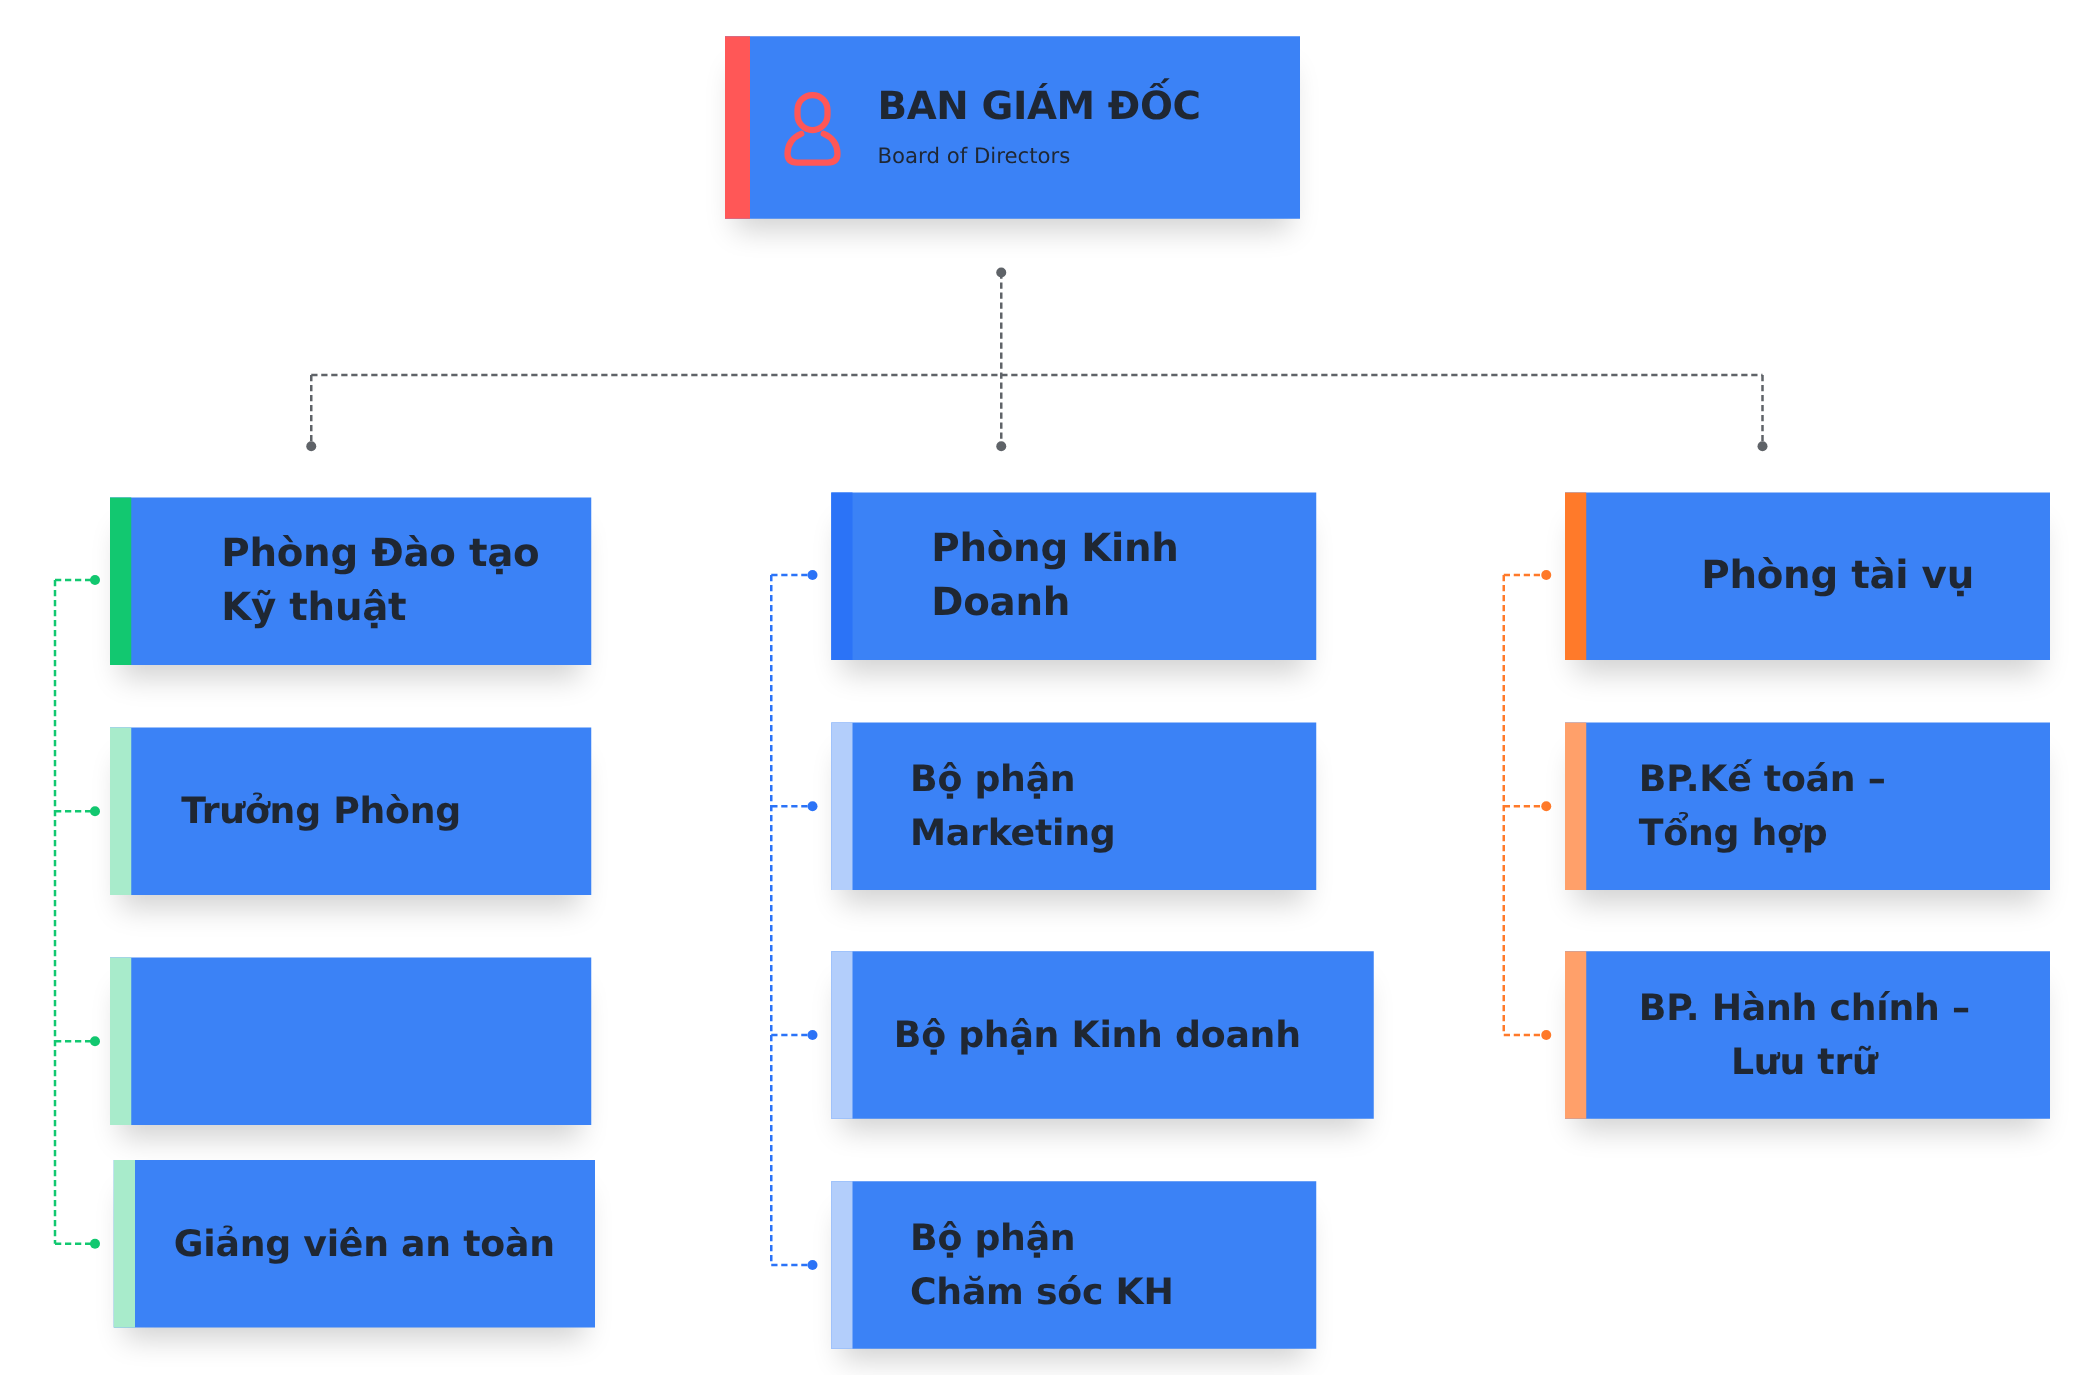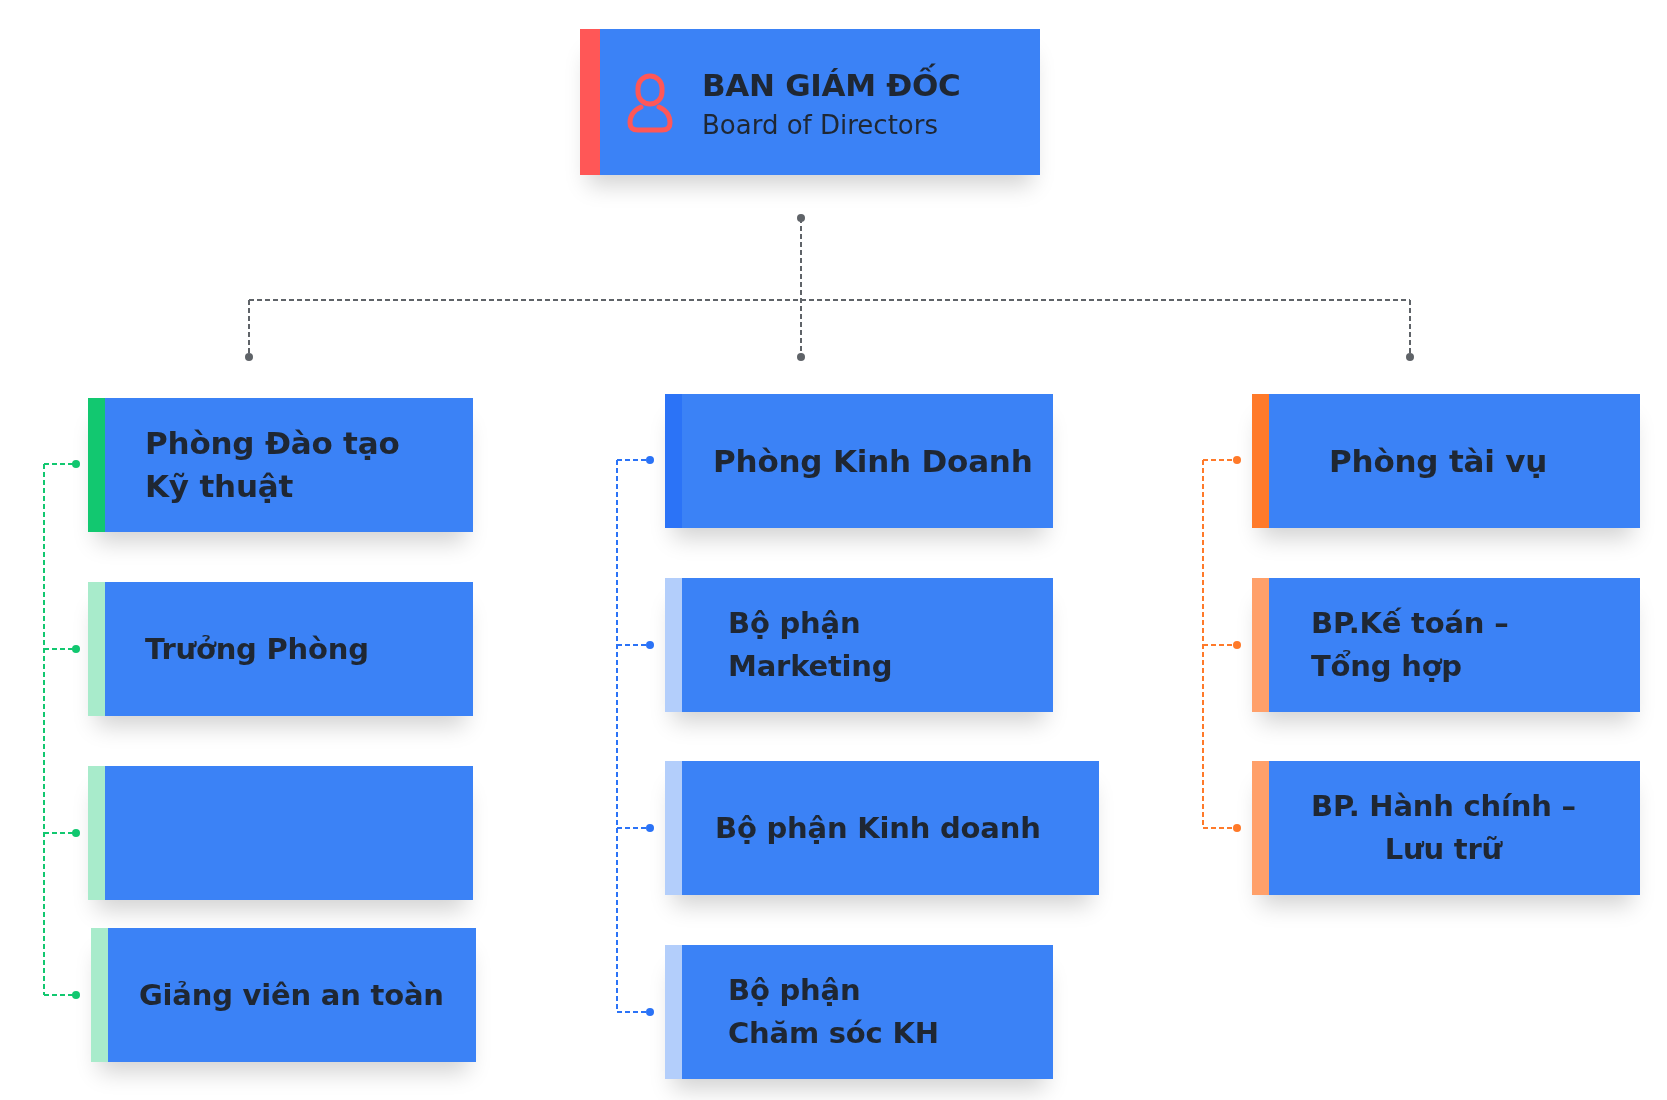--- a/index.html
+++ b/index.html
@@ -3,28 +3,28 @@
 <meta charset="utf-8">
 <style>
   html, body { margin: 0; padding: 0; background: #ffffff; }
   body { width: 1667px; height: 1100px; position: relative; overflow: hidden;
          font-family: "DejaVu Sans", "Liberation Sans", sans-serif; color: #1f2733; }
   .card { position: absolute; background: #3b82f6;
           box-shadow: 0 18px 22px -8px rgba(0,0,0,0.18); }
   .card .bar { position: absolute; left: 0; top: 0; bottom: 0; width: 17px; }
   .card .label { position: absolute; top: 50%; transform: translateY(-50%);
                  font-weight: 700; font-size: 29px; line-height: 43px; white-space: pre-line; letter-spacing: -0.2px; }
-  .card.head-card .label { font-size: 31px; }
+  .card.head-card .label { font-size: 31px; margin-left: 32px; }
   #connectors { position: absolute; left: 0; top: 0; width: 1667px; height: 1100px; pointer-events: none; }
 
   .top-card { left: 580px; top: 29px; width: 460px; height: 146px; }
   .top-card .bar { width: 20px; background: #ff5757; }
   .top-card .icon { position: absolute; left: 47px; top: 44px; width: 46px; height: 60px; }
   .top-card .title { position: absolute; left: 122px; top: 36px; font-weight: 700; font-size: 31px; line-height: 40px; letter-spacing: -0.3px; }
-  .top-card .subtitle { position: absolute; left: 122px; top: 79px; font-size: 26px; line-height: 34px; font-weight: 400; }
+  .top-card .subtitle { position: absolute; left: 122px; top: 79px; font-size: 17px; line-height: 34px; font-weight: 400; }
 </style>
 </head>
 <body>
 
 <svg id="connectors" xmlns="http://www.w3.org/2000/svg">
     <line x1="801" y1="218" x2="801" y2="357" stroke="#5f6368" stroke-width="2" stroke-dasharray="5 3"></line>
     <circle cx="801" cy="218" r="4" fill="#5f6368"></circle>
     <line x1="249" y1="300" x2="1410" y2="300" stroke="#5f6368" stroke-width="2" stroke-dasharray="5 3"></line>
     <line x1="249" y1="300" x2="249" y2="357" stroke="#5f6368" stroke-width="2" stroke-dasharray="5 3"></line>
     <circle cx="249" cy="357" r="4" fill="#5f6368"></circle>

